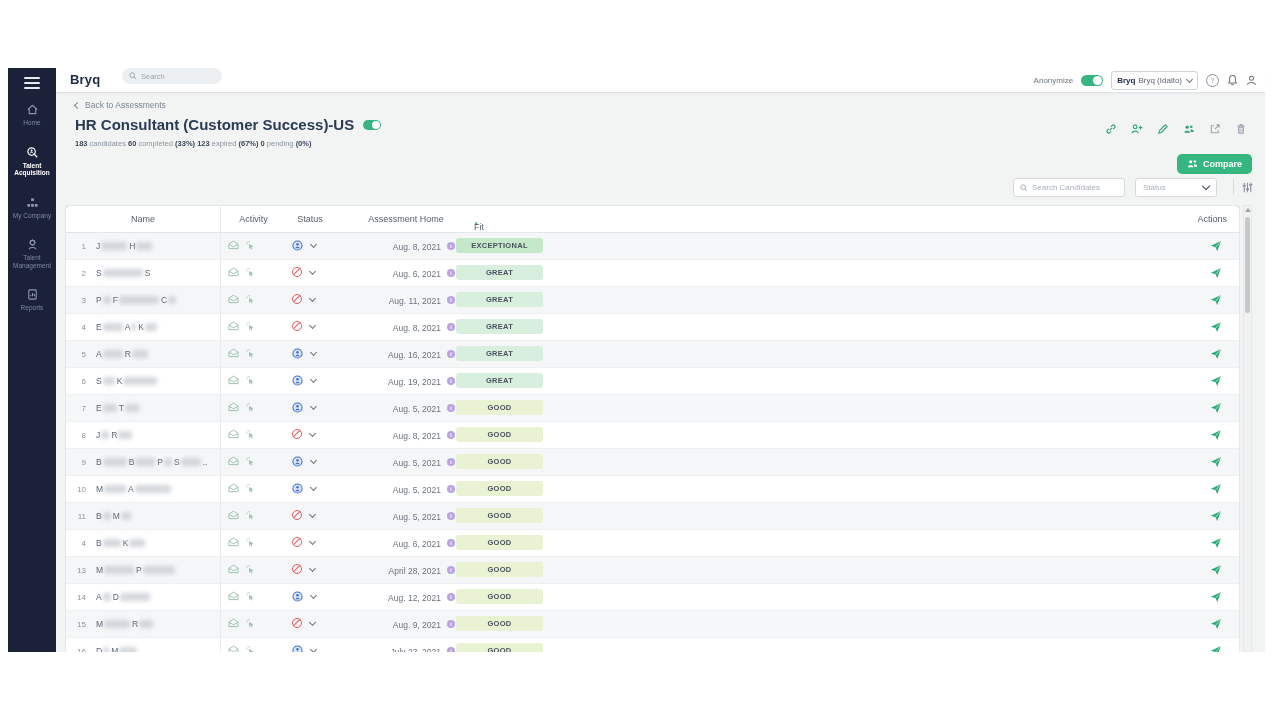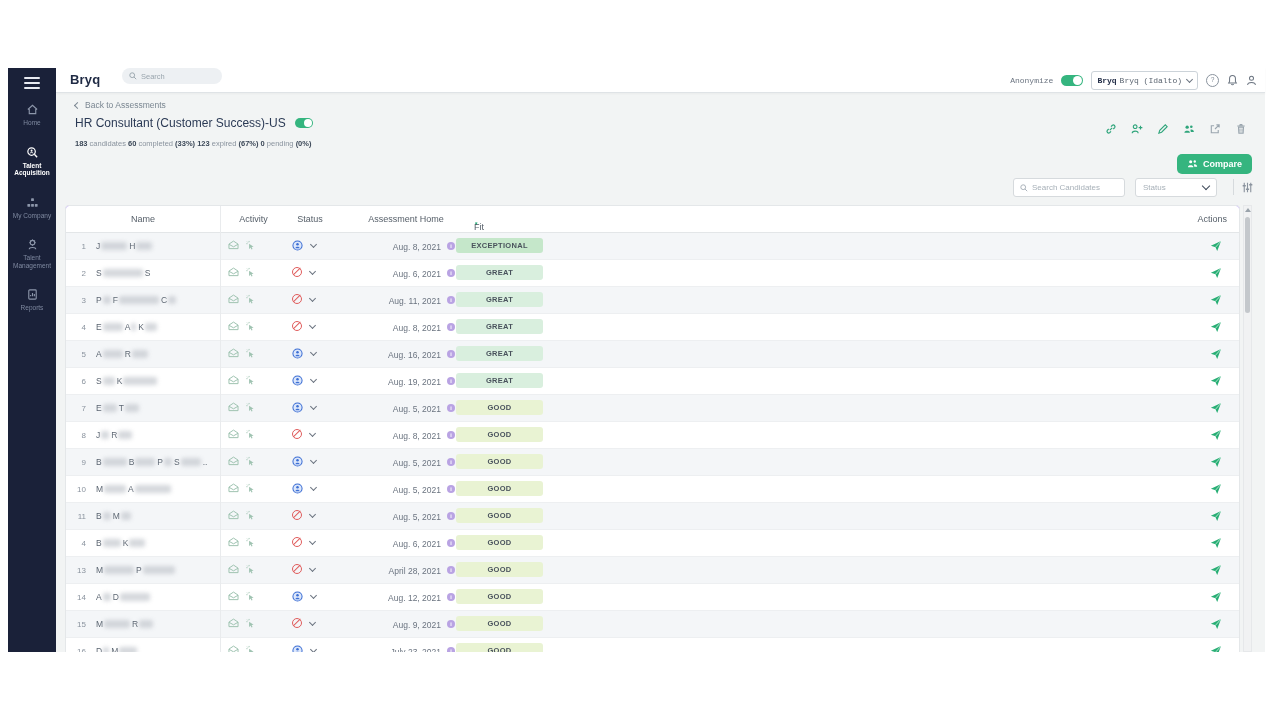--- a/index.html
+++ b/index.html
@@ -16,39 +16,39 @@
   .nav-item.active .nav-label{color:#ffffff;font-weight:bold;}
 
   
   .topbar{position:absolute;left:48px;top:0;width:1209px;height:24px;background:#fff;
     border-bottom:1px solid #dfe3e6;box-shadow:0 1px 2px rgba(0,0,0,.04);z-index:4;}
   .logo{position:absolute;left:14px;top:4px;font-size:13px;font-weight:bold;color:#1f2a44;letter-spacing:.2px;}
   .tsearch{position:absolute;left:66px;top:0;width:100px;height:16px;background:#edf0f3;border-radius:8px;
     display:flex;align-items:center;padding:0 7px;box-sizing:border-box;}
   .tsearch .mag{margin-right:4px;}
   .tsearch .ph{font-size:7.5px;color:#9aa5ae;}
-  .top-right{position:absolute;right:8px;top:0;height:24px;display:flex;align-items:center;gap:8px;font-family:Liberation Mono, monospace;}
+  .top-right{position:absolute;right:8px;top:0;height:24px;display:flex;align-items:center;gap:8px;}
   .anon-label{font-size:8px;color:#6b7480;}
   .toggle{width:22px;height:11px;border-radius:6px;background:#35b57f;position:relative;cursor:pointer;}
   .toggle::after{content:'';position:absolute;right:1px;top:1px;width:9px;height:9px;border-radius:50%;background:#fff;}
   .acct{height:17px;border:1px solid #ccd3d9;border-radius:3px;background:#fff;display:flex;align-items:center;
     gap:3px;padding:0 5px;cursor:pointer;}
   .acct .albold{font-size:8px;font-weight:bold;color:#1f2a44;}
   .acct .alname{font-size:8px;color:#5a6470;}
   .helpc{width:11px;height:11px;border:1px solid #8a939e;border-radius:50%;color:#8a939e;font-size:7px;
     display:flex;align-items:center;justify-content:center;cursor:pointer;}
   .chev{display:inline-block;width:4px;height:4px;border-right:1.2px solid #6b7480;border-bottom:1.2px solid #6b7480;
     transform:rotate(45deg);margin-left:2px;margin-top:-2px;}
 
   
   .content{position:absolute;left:48px;top:24px;width:1209px;height:560px;background:#f2f4f4;overflow:hidden;}
   .backlink{position:absolute;left:19px;top:8px;font-size:8.5px;color:#7a8691;cursor:pointer;display:flex;align-items:center;gap:5px;}
   .backlink .bchev{width:4px;height:4px;border-left:1.3px solid #7a8691;border-bottom:1.3px solid #7a8691;transform:rotate(45deg);}
   .titlerow{position:absolute;left:19px;top:24px;display:flex;align-items:center;gap:9px;}
-  .ptitle{font-size:12px;font-weight:normal;color:#2b3a55;}
+  .ptitle{font-size:15px;font-weight:bold;color:#2b3a55;}
   .toggle.big{width:18px;height:10px;}
   .toggle.big::after{width:8px;height:8px;}
   .stats{position:absolute;left:19px;top:47px;font-size:7.5px;color:#8a939e;}
   .stats b{color:#3c4858;font-weight:bold;}
 
   .tool-icons{position:absolute;top:31px;right:18px;display:flex;gap:14px;align-items:center;}
   .tool-icons svg{width:12px;height:12px;cursor:pointer;}
   .compare-btn{position:absolute;top:62px;right:13px;height:20px;background:#35b57f;border-radius:5px;color:#fff;
     font-size:9px;font-weight:bold;display:flex;align-items:center;gap:5px;padding:0 10px;cursor:pointer;}
   .cand-search{position:absolute;left:957px;top:86px;width:112px;height:19px;background:#fff;border:1px solid #d6dadd;

